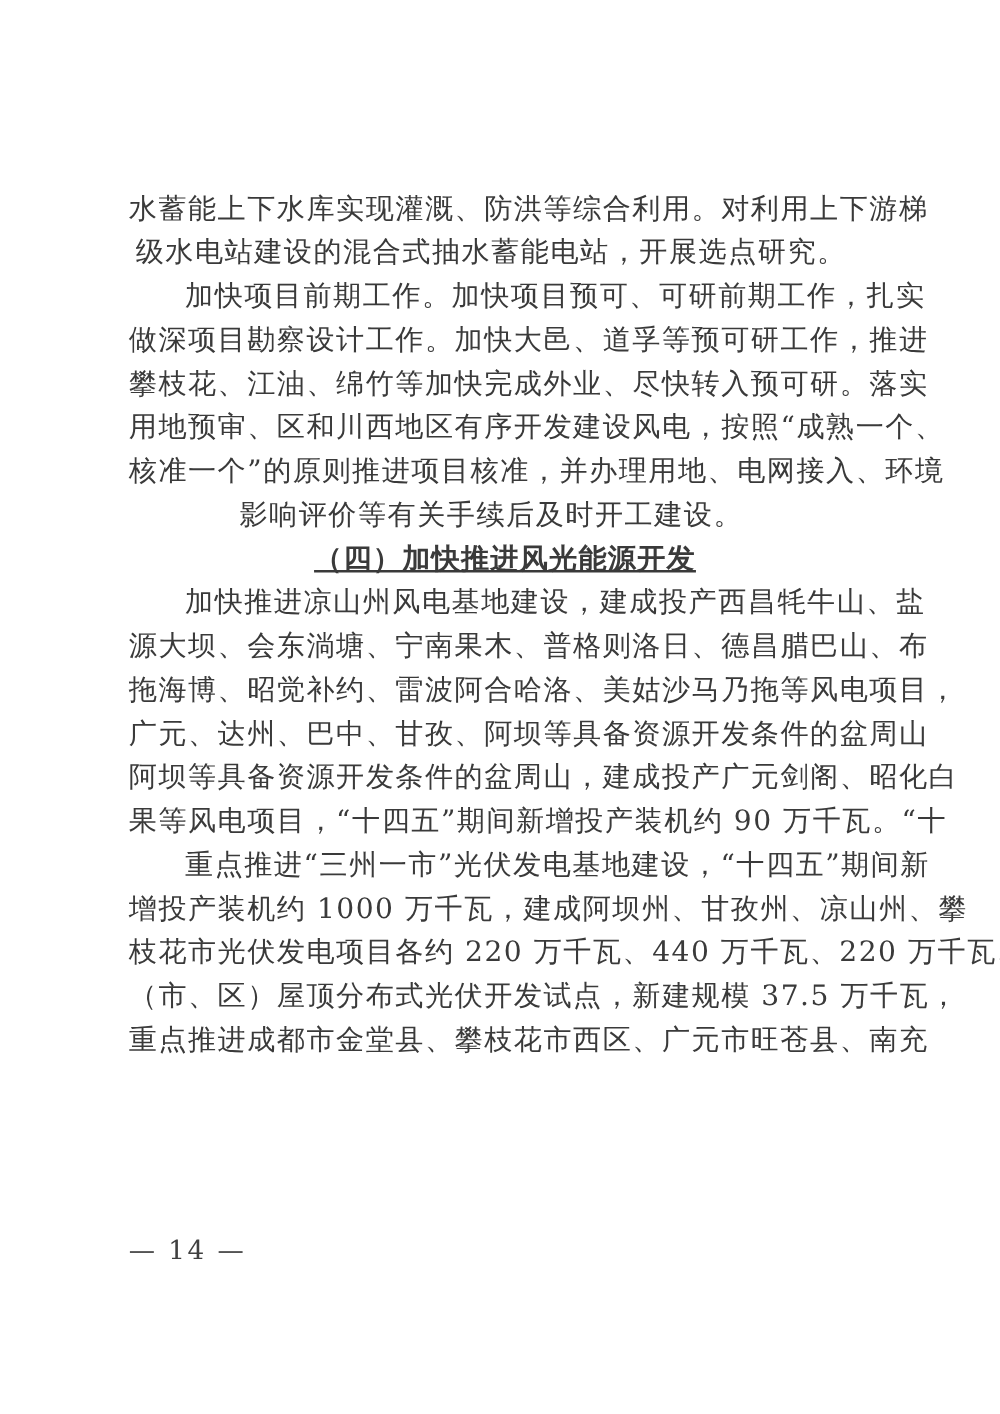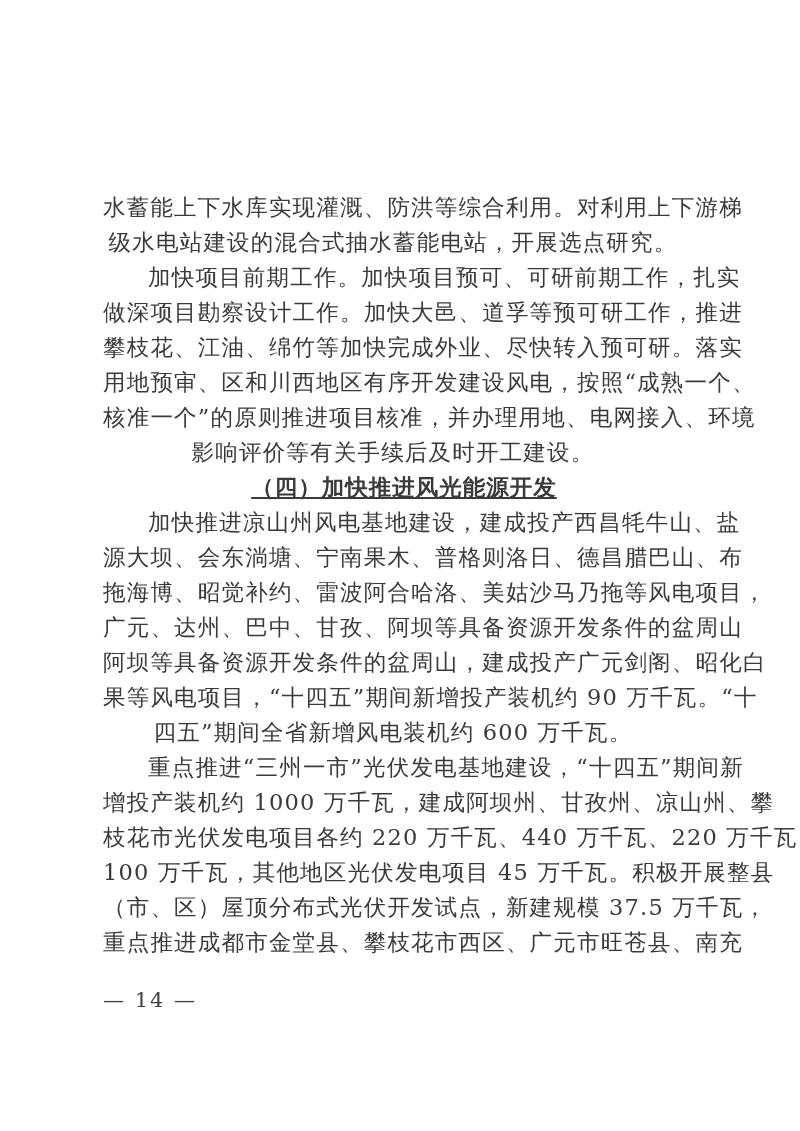--- a/index.html
+++ b/index.html
@@ -2,21 +2,21 @@
 <html><head>
 <meta charset="utf-8">
 <style>
   html, body { margin: 0; padding: 0; }
   body {
     width: 800px; height: 1131px; background: #ffffff; overflow: hidden;
     position: relative;
     font-family: "DejaVu Serif", "Liberation Serif", serif;
     color: #3a3a3a;
   }
-  .page { position: absolute; left: 103px; top: 150px; width: 580px; margin-top: 40px; }
+  .page { position: absolute; left: 103px; top: 150px; width: 580px; }
   .line {
     height: 35px; line-height: 35px; font-size: 22.5px;
     white-space: nowrap; letter-spacing: 1.2px; text-align: center;
   }
   .just { text-align-last: justify; text-align: justify; }
   .indent { padding-left: 45px; }
   .heading { font-weight: bold; padding-left: 22px; letter-spacing: 1px; text-decoration: underline; }
   .pagenum {
     position: absolute; left: 103px; top: 985px; font-size: 21px;
     line-height: 30px; color: #404040; letter-spacing: 2px;
@@ -39,25 +39,23 @@
     <div class="line">影响评价等有关手续后及时开工建设。</div>
   </div>
   <div class="line heading">（四）加快推进风光能源开发</div>
   <div>
     <div class="line just indent">加快推进凉山州风电基地建设，建成投产西昌牦牛山、盐</div>
     <div class="line just">源大坝、会东淌塘、宁南果木、普格则洛日、德昌腊巴山、布</div>
     <div class="line just">拖海博、昭觉补约、雷波阿合哈洛、美姑沙马乃拖等风电项目，</div>
     <div class="line just">广元、达州、巴中、甘孜、阿坝等具备资源开发条件的盆周山</div>
     <div class="line just">阿坝等具备资源开发条件的盆周山，建成投产广元剑阁、昭化白</div>
     <div class="line just">果等风电项目，“十四五”期间新增投产装机约 90 万千瓦。“十</div>
-    <div class="line">四五”期间全省新增风电装机约 600 万千瓦。</div>
   </div>
   <div>
     <div class="line just indent">重点推进“三州一市”光伏发电基地建设，“十四五”期间新</div>
     <div class="line just">增投产装机约 1000 万千瓦，建成阿坝州、甘孜州、凉山州、攀</div>
     <div class="line just">枝花市光伏发电项目各约 220 万千瓦、440 万千瓦、220 万千瓦、</div>
-    <div class="line just">100 万千瓦，其他地区光伏发电项目 45 万千瓦。积极开展整县</div>
     <div class="line just">（市、区）屋顶分布式光伏开发试点，新建规模 37.5 万千瓦，</div>
     <div class="line just">重点推进成都市金堂县、攀枝花市西区、广元市旺苍县、南充</div>
   </div>
 </div>
 
 <div class="pagenum">— 14 —</div>
 
 </body></html>

